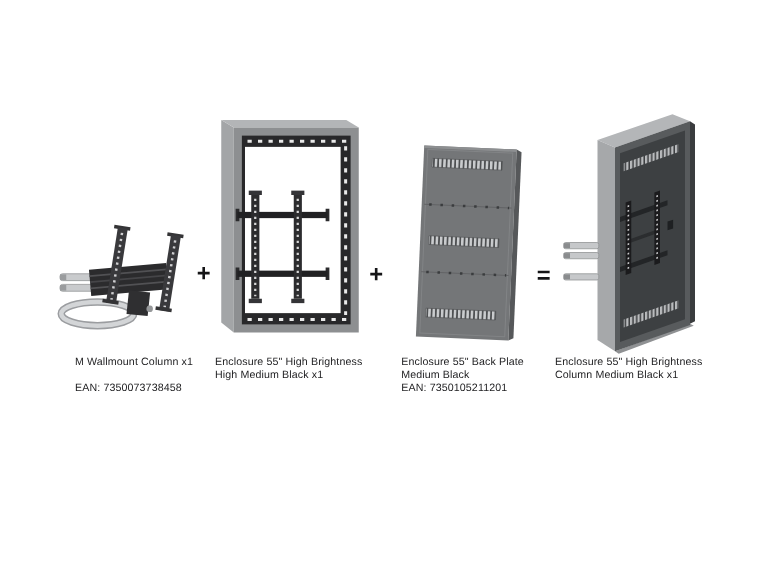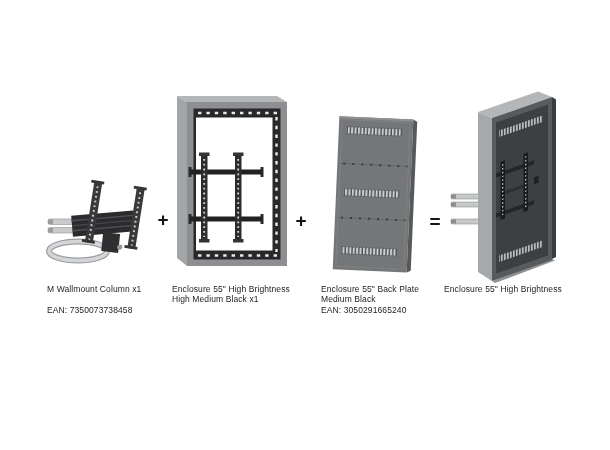--- a/index.html
+++ b/index.html
@@ -12,21 +12,21 @@
   .operator{
     position:absolute;color:#151517;font-weight:bold;font-size:19px;line-height:19px;
     transform:translate(-50%,-50%);letter-spacing:0;
   }
   .product-label{
     position:absolute;top:285px;color:#1d1d1f;font-size:8.5px;line-height:9.8px;
     white-space:nowrap;letter-spacing:0.1px;
   }
   .product-label .name{height:21px;}
   .product-label .name span{display:block;}
-  .lbl-1{left:47px;} .lbl-2{left:172px;} .lbl-3{left:321px;} .lbl-4{left:444px;}
+  .lbl-1{left:60px;} .lbl-2{left:172px;} .lbl-3{left:321px;} .lbl-4{left:444px;}
 </style>
 </head>
 <body>
 
 <div class="canvas">
 
   <div class="product-figure" style="left:32px;top:160px;width:130px;height:112px;">
     <svg width="130" height="112" viewBox="0 0 130 112">
 
       <g>
@@ -191,22 +191,23 @@
       <span>Enclosure 55" High Brightness</span>
       <span>High Medium Black x1</span>
     </div>
   </div>
 
   <div class="product-label lbl-3">
     <div class="name">
       <span>Enclosure 55" Back Plate</span>
       <span>Medium Black</span>
     </div>
-    <div class="ean">EAN: 3050291665240</div>
+    <div class="ean">EAN: 7350105211201</div>
   </div>
 
   <div class="product-label lbl-4">
     <div class="name">
       <span>Enclosure 55" High Brightness</span>
+      <span>Column Medium Black x1</span>
     </div>
   </div>
 
 </div>
 
 </body></html>

